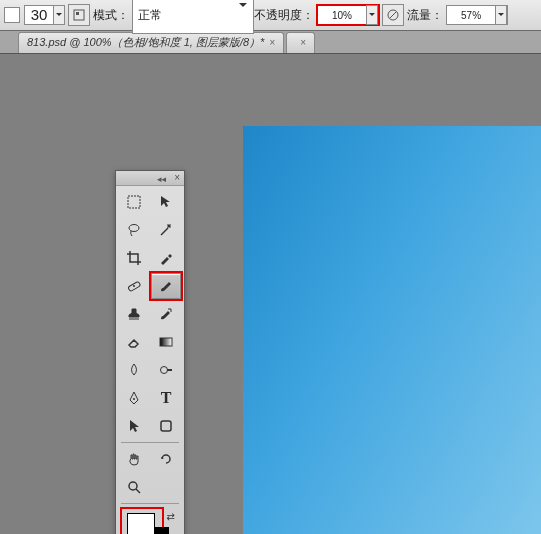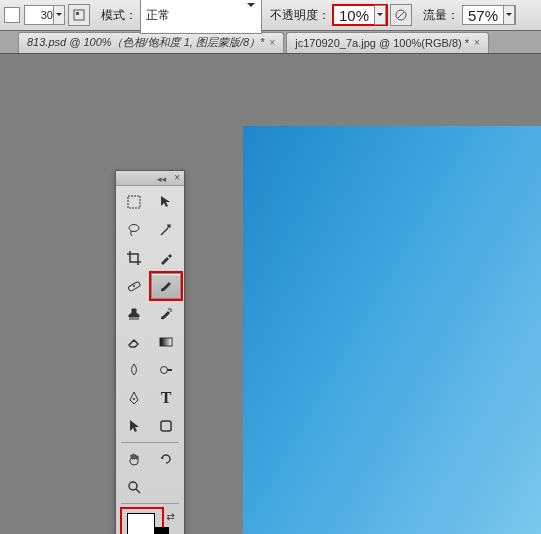--- a/index.html
+++ b/index.html
@@ -1,25 +1,25 @@
 <!DOCTYPE html>
 <html><head>
 <meta charset="utf-8">
 <style>
 html,body{margin:0;padding:0;width:541px;height:534px;overflow:hidden;font-family:"Microsoft YaHei",SimSun,Arial,sans-serif;background:#808080}
 .optbar{height:30px;background:linear-gradient(#ececec,#d7d7d7);border-bottom:1px solid #6a6a6a;display:flex;align-items:center;padding:0 4px;font-size:12px;color:#222}
 .swatch{width:14px;height:14px;background:#fff;border:1px solid #888;margin-right:4px}
-.brushnum{width:28px;height:18px;border:1px solid #8a8a8a;background:#fff;text-align:right;line-height:18px;font-size:11px}
+.brushnum{width:28px;height:18px;border:1px solid #8a8a8a;background:#fff;text-align:center;line-height:18px;font-size:15px}
 .dd{width:10px;height:18px;border:1px solid #8a8a8a;border-left:0;background:#ededed;position:relative}
 .dd:after{content:"";position:absolute;left:2px;top:7px;border:3px solid transparent;border-top-color:#333}
 .sq{width:20px;height:20px;border:1px solid #8a8a8a;background:#e8e8e8;margin:0 3px;display:flex;align-items:center;justify-content:center}
-.lbl{margin-left:8px;margin-right:3px}
+.lbl{margin-right:3px}
 .select{height:20px;border:1px solid #8a8a8a;background:#fff;display:flex;align-items:center;padding:8px 5px;font-size:12px;min-width:110px;position:relative}
 .numbox{height:18px;border:1px solid #8a8a8a;background:#fff;display:flex;align-items:center}
-.numbox span{padding:0 5px;font-size:15px}
+.numbox span{padding:0 14px;font-size:10px}
 .hl-red{outline:2px solid #e00000;outline-offset:-1px}
 .tabs{height:22px;background:#a6a6a6;border-bottom:1px solid #555;display:flex;align-items:center;font-size:11px;padding-left:18px}
 .tab{height:20px;background:linear-gradient(#e9e9e9,#cfcfcf);border:1px solid #888;border-bottom:0;border-radius:3px 3px 0 0;padding:0 8px;display:flex;align-items:center;margin-right:2px;color:#333;white-space:nowrap}
 .tab .x{margin-left:5px;color:#666;font-size:10px}
 .tab.italic{font-style:italic}
 .work{position:relative;height:481px;background:#808080}
 .canvas{position:absolute;left:243px;top:72px;width:298px;height:409px;background:linear-gradient(120deg,#1f87c9 0%,#3ea4df 40%,#7cc6ec 100%)}
 .wm{position:absolute;left:219px;top:288px;font-size:26px;font-weight:bold;color:#fff;text-shadow:2px 2px 2px rgba(0,0,0,.6);font-family:Arial,sans-serif;letter-spacing:.5px}
 .toolpanel{position:absolute;left:115px;top:116px;width:68px;background:linear-gradient(#dedede,#cfcfcf);border:1px solid #5a5a5a;box-shadow:0 2px 6px rgba(0,0,0,.3)}
 .tphdr{height:14px;background:linear-gradient(#d8d8d8,#c0c0c0);border-bottom:1px solid #999;position:relative}
@@ -74,21 +74,20 @@
     <div class="dd" style="border-left:1px solid #8a8a8a"></div>
   </div>
 </div>
 
 <div class="tabs">
   <div class="tab italic">
     <span>813.psd @ 100%（色相/饱和度 1, 图层蒙版/8）*</span>
     <span class="x">×</span>
   </div>
   <div class="tab">
-    <span>jc170920_7a.jpg @ 100%(RGB/8) *</span>
     <span class="x">×</span>
   </div>
 </div>
 
 <div class="work">
   <div class="canvas"></div>
 
   <div class="toolpanel">
     <div class="tphdr">
       <span class="collapse">◂◂</span>

